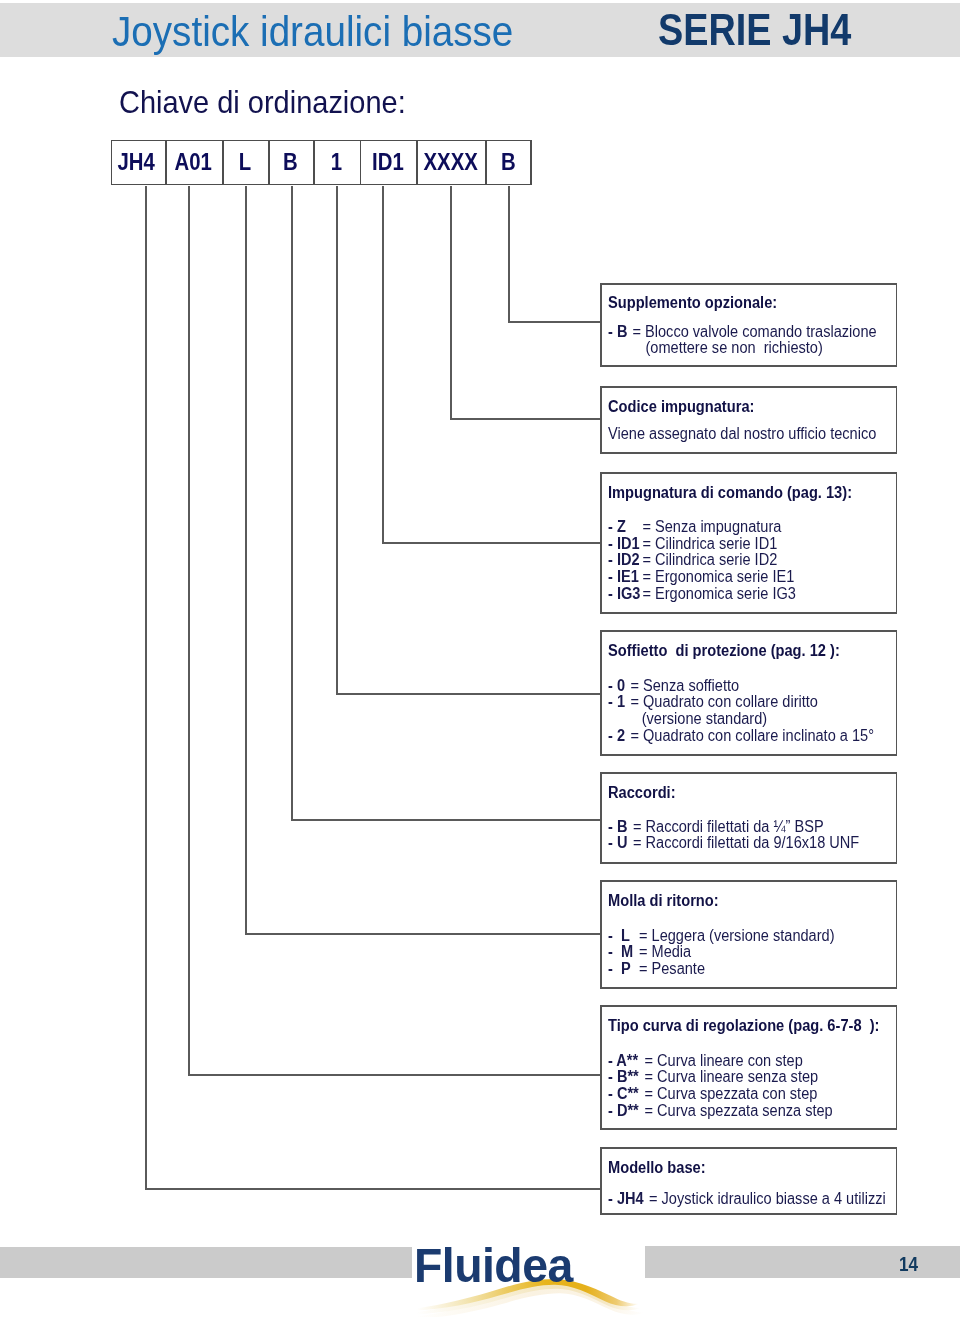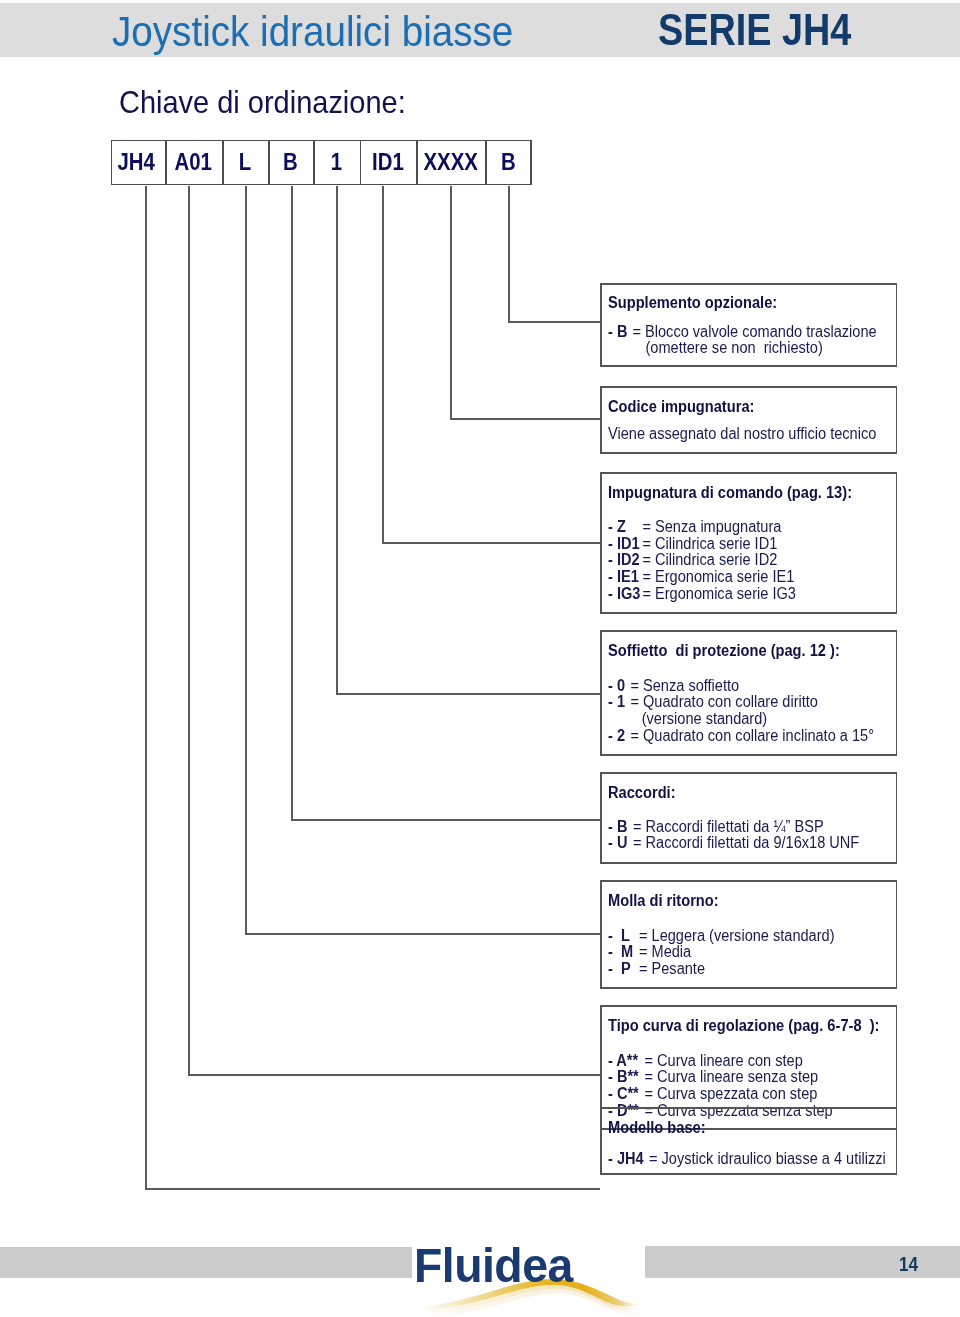--- a/index.html
+++ b/index.html
@@ -168,21 +168,21 @@
         <div class="edge" style="left: 0px; top: 0px; width: 297px; height: 1.5px;"></div>
         <div class="edge" style="left: 0px; top: 123px; width: 297px; height: 1.5px;"></div>
         <div class="edge" style="left: 0px; top: 0px; width: 1.5px; height: 124.5px;"></div>
         <div class="edge" style="left: 295.5px; top: 0px; width: 1.5px; height: 124.5px;"></div>
         <div class="dtitle" style="top: 13.1px;">Tipo curva di regolazione (pag. 6-7-8  ):</div>
         <div class="dline" style="top: 47.5px;"><b style="display: inline-block; width: 39.5879px;">- A**</b><span>= Curva lineare con step</span></div>
         <div class="dline" style="top: 64.2px;"><b style="display: inline-block; width: 39.5879px;">- B**</b><span>= Curva lineare senza step</span></div>
         <div class="dline" style="top: 80.9px;"><b style="display: inline-block; width: 39.5879px;">- C**</b><span>= Curva spezzata con step</span></div>
         <div class="dline" style="top: 97.6px;"><b style="display: inline-block; width: 39.5879px;">- D**</b><span>= Curva spezzata senza step</span></div>
       </div>
-      <div class="dbox" style="top: 1107px; height: 81px; text-decoration: underline;">
+      <div class="dbox" style="top: 1147px; height: 81px; text-decoration: underline;">
         <div class="edge" style="left: 0px; top: 0px; width: 297px; height: 1.5px;"></div>
         <div class="edge" style="left: 0px; top: 66px; width: 297px; height: 1.5px;"></div>
         <div class="edge" style="left: 0px; top: 0px; width: 1.5px; height: 67.5px;"></div>
         <div class="edge" style="left: 295.5px; top: 0px; width: 1.5px; height: 67.5px;"></div>
         <div class="dtitle" style="top: 13.1px;">Modello base:</div>
         <div class="dline" style="top: 44.3px;"><b style="display: inline-block; width: 44.4685px;">- JH4</b><span>= Joystick idraulico biasse a 4 utilizzi</span></div>
       </div>
     </div>
 
   <div class="fbar1"></div>

